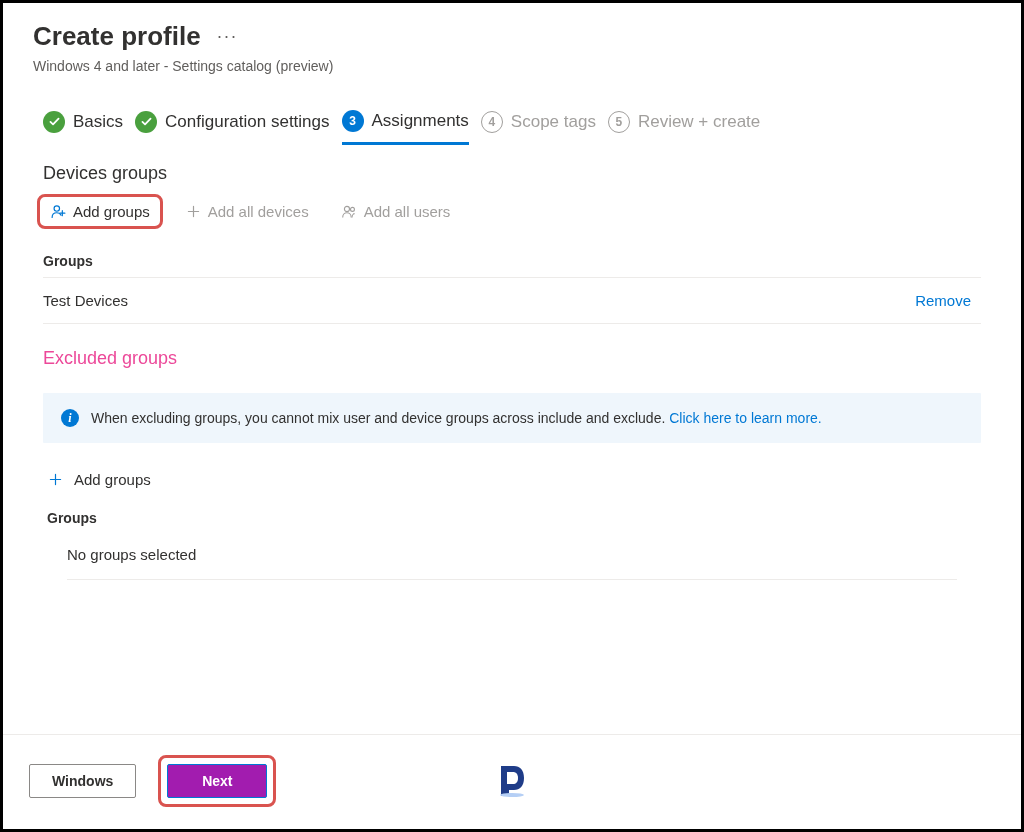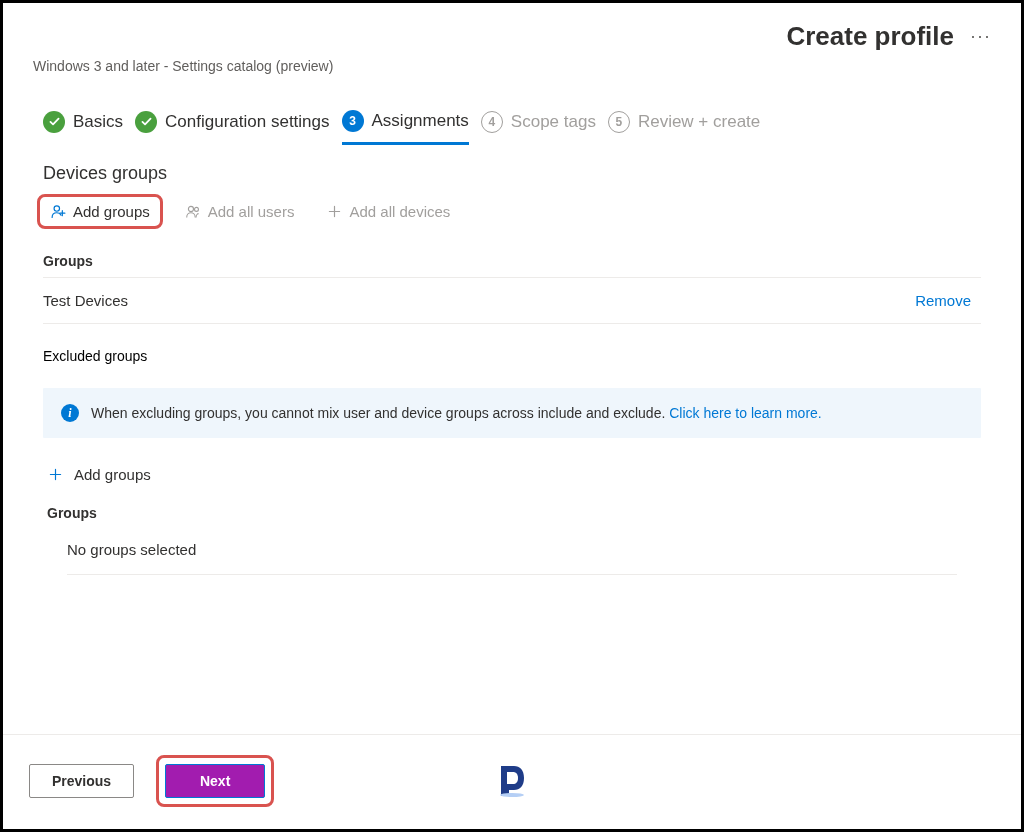--- a/index.html
+++ b/index.html
@@ -13,21 +13,20 @@
       position: relative;
       overflow: hidden;
     }
     .page-header {
       padding: 18px 30px 0 30px;
     }
     .title-row {
       display: flex;
       align-items: center;
       gap: 16px;
-      justify-content: flex-end;
     }
     .page-title {
       font-size: 26px;
       font-weight: 600;
       color: #323130;
     }
     .ellipsis {
       color: #605e5c;
       font-size: 18px;
       letter-spacing: 1px;
@@ -123,23 +122,23 @@
       justify-content: space-between;
       align-items: center;
       padding: 14px 0;
       border-bottom: 1px solid #edebe9;
       font-size: 15px;
       gap: 36px;
     }
     .group-name { color: #323130; }
     .remove-link { color: #0078d4; cursor: pointer; padding-right: 10px; }
     .excluded-heading {
-      font-size: 14px;
+      font-size: 18px;
       padding: 24px 40px 0 40px;
-      color: #000000;
+      color: #ec4899;
     }
     .info-banner {
       margin: 24px 40px 0 40px;
       background: #eff6fc;
       padding: 16px 18px;
       display: flex;
       align-items: center;
       gap: 12px;
       font-size: 14px;
       border-radius: 1px;
@@ -230,21 +229,21 @@
     .logo-center svg { width: 30px; height: 34px; }
   </style>
 </head>
 <body>
 
 <div class="page-header">
   <div class="title-row">
     <h1 class="page-title">Create profile</h1>
     <span class="ellipsis">···</span>
   </div>
-  <div class="subtitle">Windows 3 and later - Settings catalog (preview)</div>
+  <div class="subtitle">Windows 4 and later - Settings catalog (preview)</div>
 </div>
 
 <div class="wizard-steps">
   <div class="step">
     <span class="step-circle done">
       <svg viewBox="0 0 16 16" fill="none">
           <path d="M3 8.5 L6.2 11.5 L13 4.5" stroke="#fff" stroke-width="2.2" stroke-linecap="round" stroke-linejoin="round"></path>
         </svg>
     </span>
     <span class="step-label">Basics</span>
@@ -280,35 +279,35 @@
           <circle cx="8" cy="6.5" r="3.2" stroke="#0078d4" stroke-width="1.4"></circle>
           <path d="M2.5 17 C2.5 13.5 5 11.5 8 11.5 C10 11.5 12 12.5 13 14.5" stroke="#0078d4" stroke-width="1.4" stroke-linecap="round"></path>
           <path d="M14.5 9 V15 M11.5 12 H17.5" stroke="#0078d4" stroke-width="1.4" stroke-linecap="round"></path>
         </svg>
     </span>
     <span>Add groups</span>
   </div>
   <div class="action-btn disabled">
     <span class="icon">
       <svg viewBox="0 0 20 20" fill="none">
+          <path d="M10 4 V16 M4 10 H16" stroke="#a19f9d" stroke-width="1.4" stroke-linecap="round"></path>
+        </svg>
+    </span>
+    <span>Add all devices</span>
+  </div>
+  <div class="action-btn disabled">
+    <span class="icon">
+      <svg viewBox="0 0 20 20" fill="none">
           <circle cx="7" cy="7" r="3" stroke="#a19f9d" stroke-width="1.3"></circle>
           <circle cx="13.5" cy="7.5" r="2.3" stroke="#a19f9d" stroke-width="1.3"></circle>
           <path d="M2 17 C2 13.5 4.5 11.5 7 11.5 C9.5 11.5 12 13.5 12 17" stroke="#a19f9d" stroke-width="1.3"></path>
           <path d="M13 17 C13 14.5 14.5 12.5 16 12.5" stroke="#a19f9d" stroke-width="1.3"></path>
         </svg>
     </span>
     <span>Add all users</span>
-  </div>
-  <div class="action-btn disabled">
-    <span class="icon">
-      <svg viewBox="0 0 20 20" fill="none">
-          <path d="M10 4 V16 M4 10 H16" stroke="#a19f9d" stroke-width="1.4" stroke-linecap="round"></path>
-        </svg>
-    </span>
-    <span>Add all devices</span>
   </div>
 </div>
 
 <div class="groups-section">
   <div class="groups-label">Groups</div>
   <div class="group-row">
     <span class="group-name">Test Devices</span>
     <span class="remove-link">Remove</span>
   </div>
 </div>
@@ -331,21 +330,21 @@
   <span>Add groups</span>
 </div>
 
 <div class="excluded-groups-label">Groups</div>
 
 <div class="no-groups-wrap">
   <div class="no-groups-text">No groups selected</div>
 </div>
 
 <div class="footer-bar">
-  <div class="btn btn-secondary">Previous</div>
+  <div class="btn btn-secondary">Windows</div>
   <div class="highlight-red-footer">
     <div class="btn btn-primary">Next</div>
   </div>
   <div class="logo-center">
     <svg viewBox="0 0 30 34">
         <path d="M4 2 H17 C23 2 27 6 27 14 C27 22 23 26 17 26 L12 26 L12 32 H4 Z" fill="#1f3c88"></path>
         <path d="M10 8 H16 C19 8 21 10 21 14 C21 18 19 20 16 20 H10 Z" fill="#fff"></path>
         <ellipse cx="15" cy="31" rx="12" ry="2" fill="#b5cff5"></ellipse>
       </svg>
   </div>

